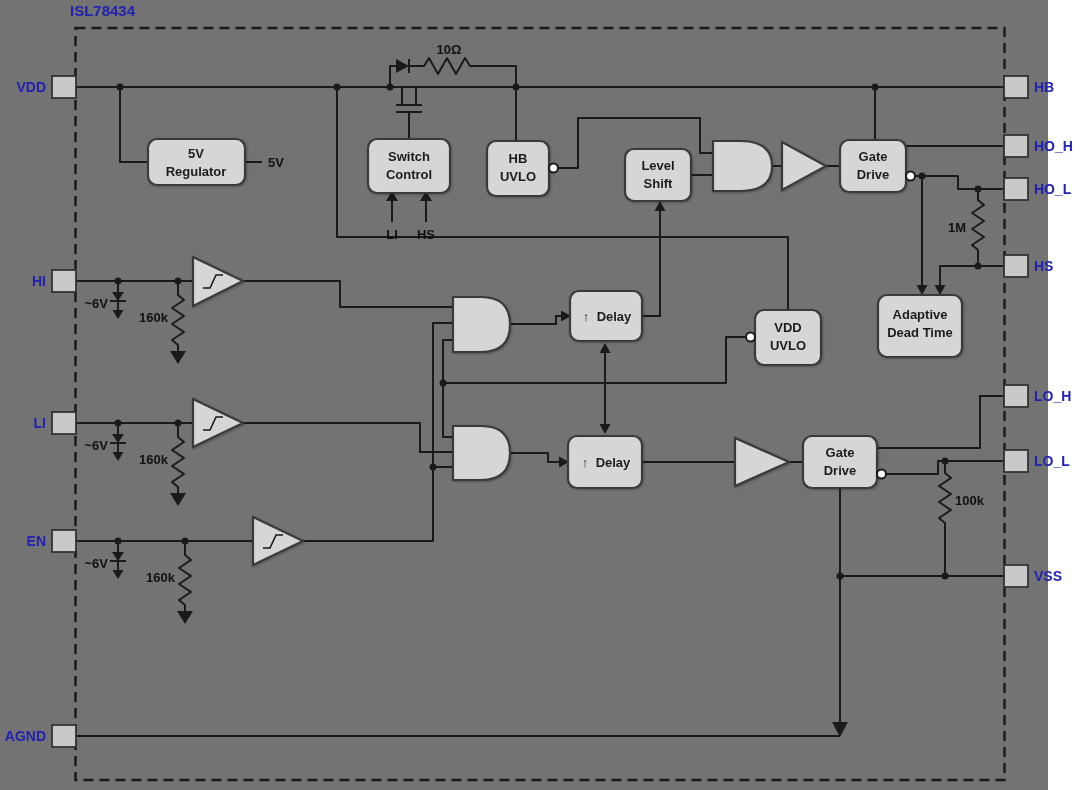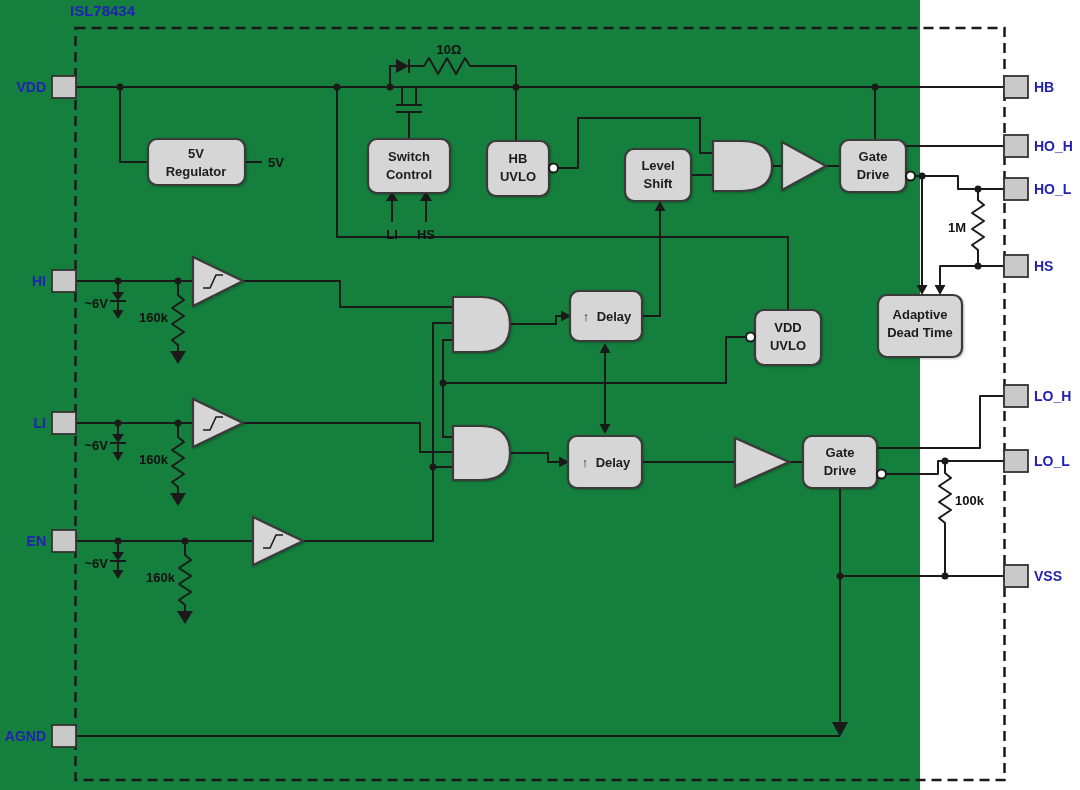--- a/index.html
+++ b/index.html
@@ -1,16 +1,16 @@
 <!DOCTYPE html>
 <html><head>
 <meta charset="utf-8">
 <style>
   html,body{margin:0;padding:0;background:#ffffff}
-  .stage{width:920px;height:790px;position:relative;background:#15803d;font-family:"Liberation Sans",sans-serif}
+  .stage{width:1048px;height:790px;position:relative;background:#737373;font-family:"Liberation Sans",sans-serif}
   svg text{font-family:"Liberation Sans","DejaVu Sans",sans-serif}
   .border{fill:none;stroke:#1a1a1a;stroke-width:2.5;stroke-dasharray:10 6}
   .wire{fill:none;stroke:#1a1a1a;stroke-width:2;stroke-linejoin:round}
   .thin{fill:none;stroke:#1a1a1a;stroke-width:1.6}
   .block{fill:#d6d6d6;stroke:#3a3a3a;stroke-width:2.2;filter:drop-shadow(1px 1.5px 1px rgba(0,0,0,.25))}
   .gate{fill:#d6d6d6;stroke:#3a3a3a;stroke-width:2.2;filter:drop-shadow(1px 1.5px 1px rgba(0,0,0,.25))}
   .pin{fill:#c9c9c9;stroke:#333333;stroke-width:1.8}
   .btext{font-size:13px;font-weight:bold;fill:#1c1c1c;text-anchor:middle}
   .ptext{font-size:14px;font-weight:bold;fill:#2222b2}
   .pleft{text-anchor:end}

